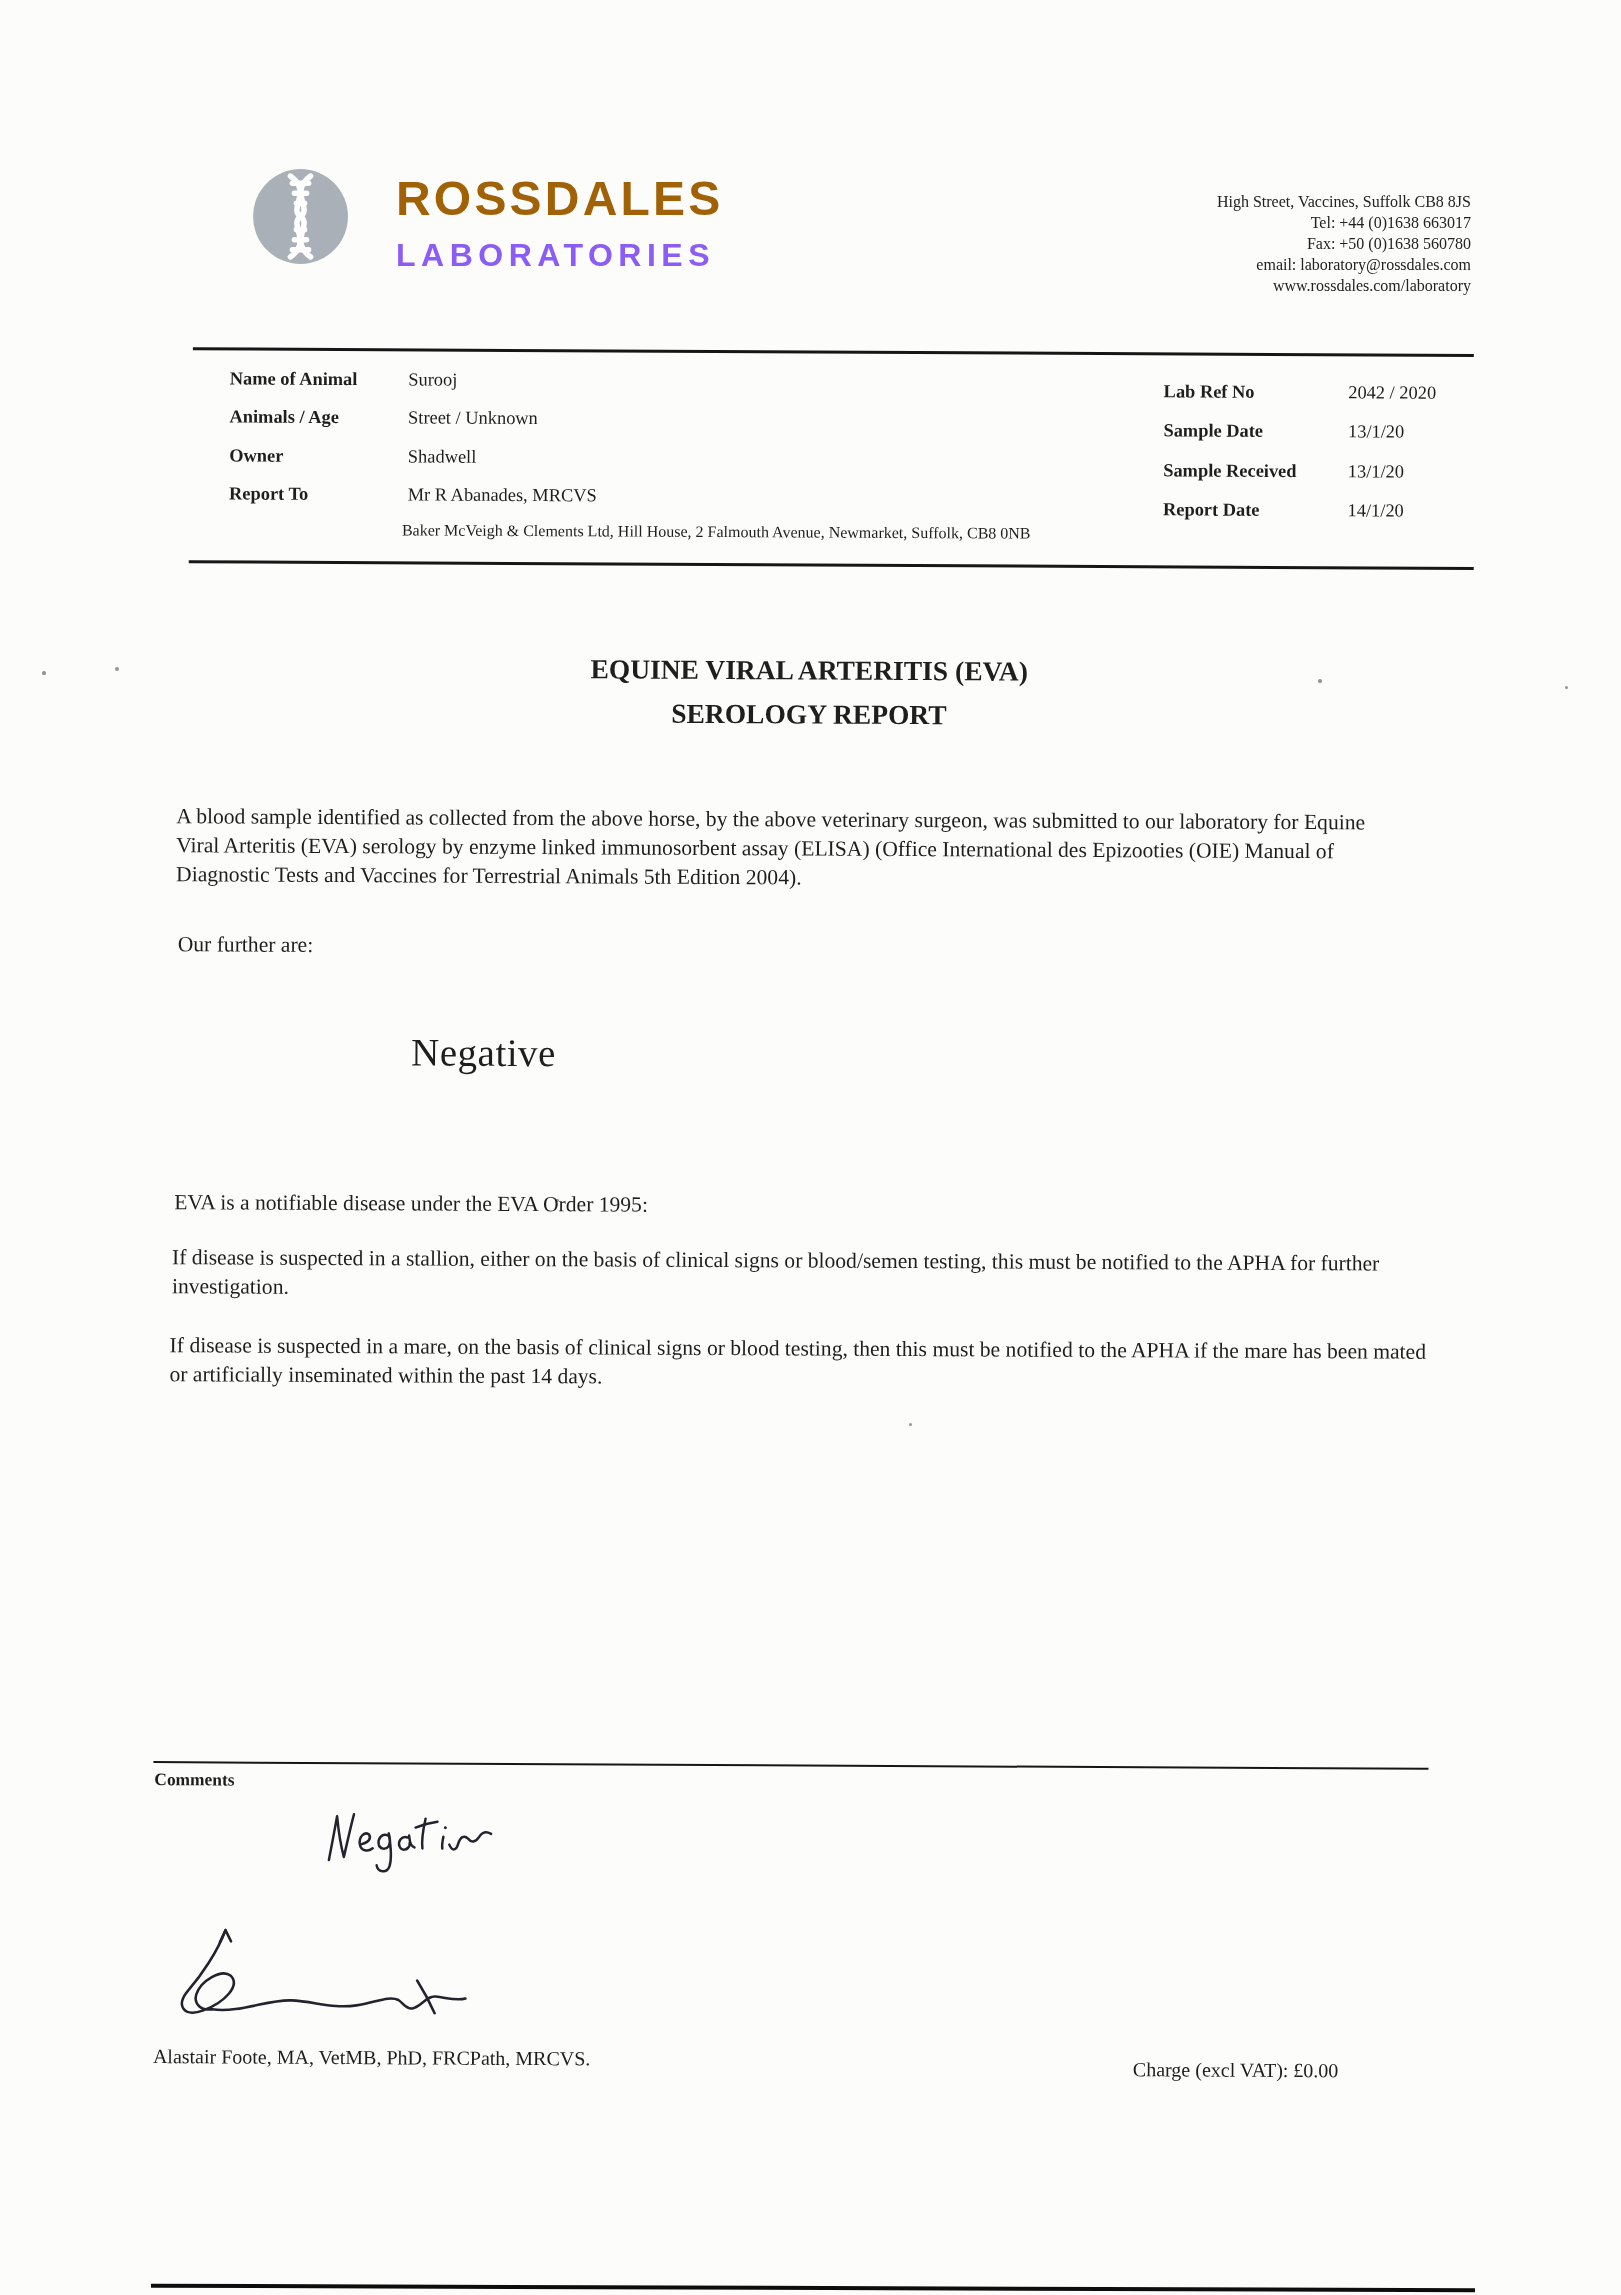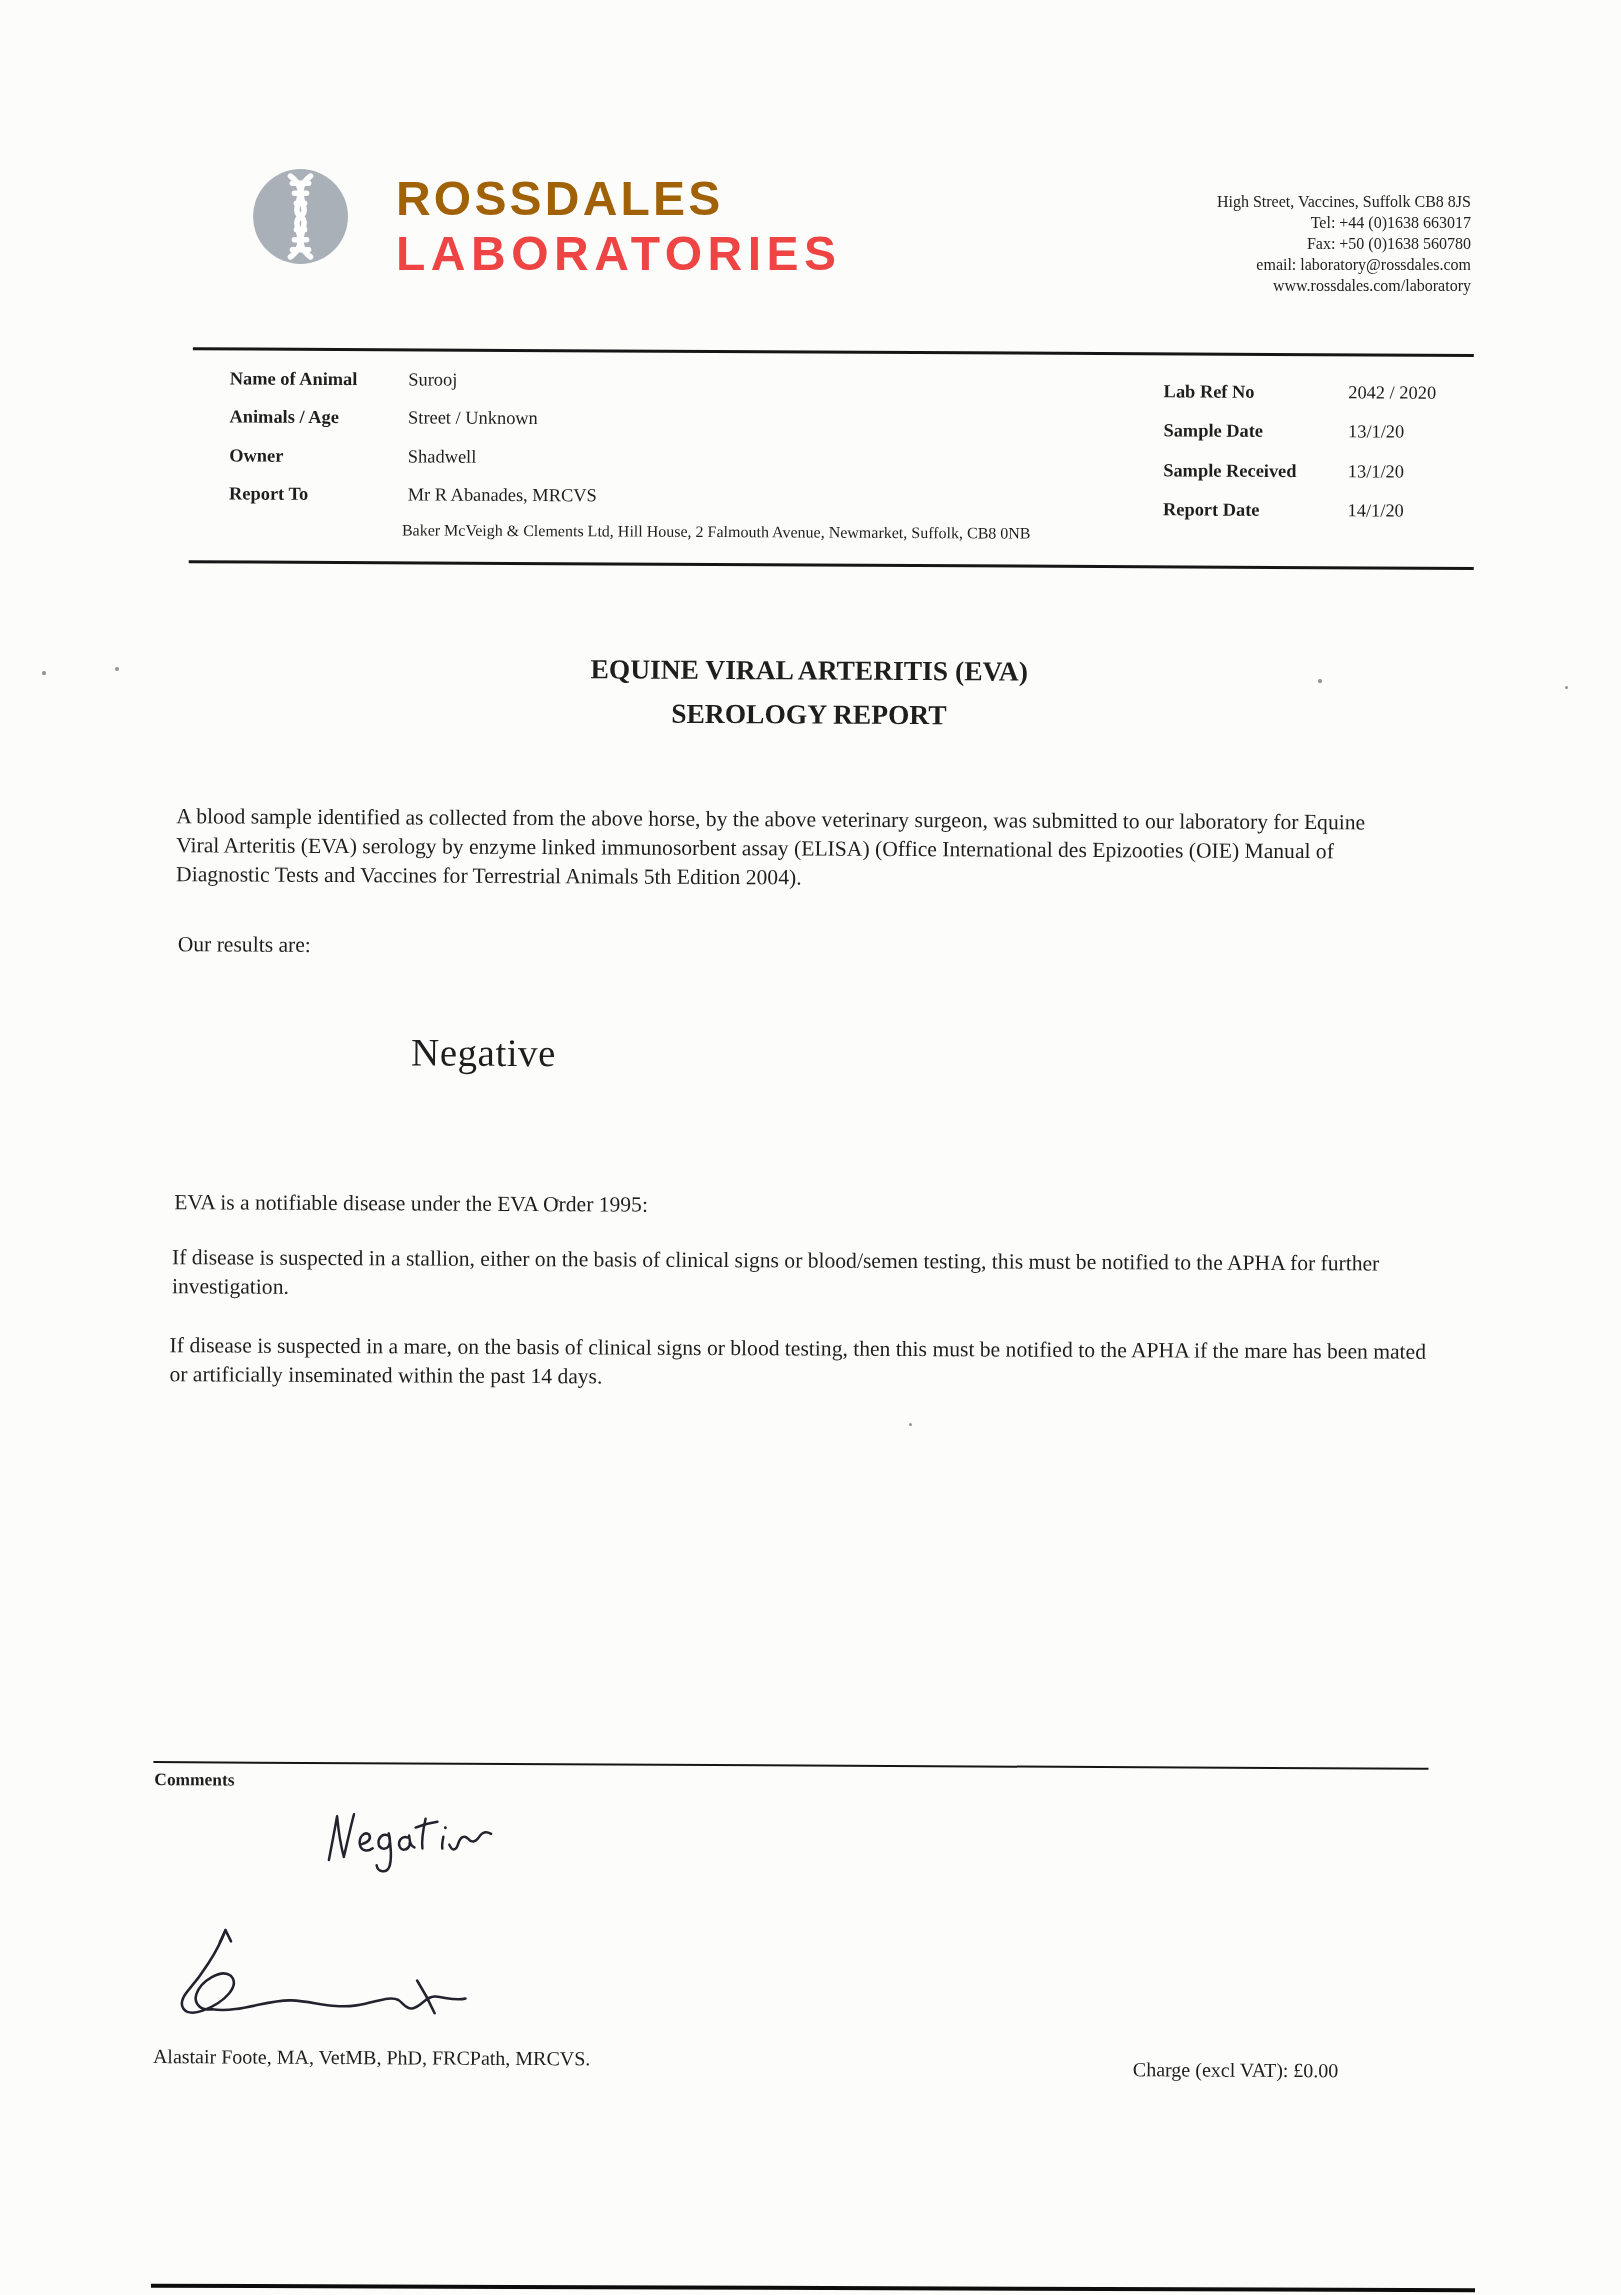--- a/index.html
+++ b/index.html
@@ -13,21 +13,21 @@
   }
   
   .logo{position:absolute;left:250px;top:166px;width:101px;height:101px;}
   .brand-text{position:absolute;left:396px;top:174px;}
   .brand-1{
     font-family:"Liberation Sans", sans-serif;font-weight:700;
     font-size:48px;letter-spacing:3.2px;color:#a16207;line-height:1.04;
   }
   .brand-2{
     font-family:"Liberation Sans", sans-serif;font-weight:700;
-    font-size:48px;letter-spacing:5.5px;color:#ef4444;line-height:1.04;margin-top:5px;
+    font-size:32px;letter-spacing:5.5px;color:#8b5cf6;line-height:1.04;margin-top:15px;
   }
   .contact{
     position:absolute;right:151px;top:191px;
     text-align:right;font-size:16px;line-height:21px;color:#222;
   }
   
   .tilt{
     position:absolute;left:0;top:0;width:100%;height:100%;
     transform:rotate(0.3deg);transform-origin:138px 321px;
   }
@@ -159,21 +159,21 @@
     </div>
 
     <div class="rule rule-mid"></div>
 
     <div class="title">
       <div>EQUINE VIRAL ARTERITIS (EVA)</div>
       <div>SEROLOGY REPORT</div>
     </div>
 
     <p class="para para-1">A blood sample identified as collected from the above horse, by the above veterinary surgeon, was submitted to our laboratory for Equine Viral Arteritis (EVA) serology by enzyme linked immunosorbent assay (ELISA) (Office International des Epizooties (OIE) Manual of Diagnostic Tests and Vaccines for Terrestrial Animals 5th Edition 2004).</p>
-    <p class="para results-intro">Our results are:</p>
+    <p class="para results-intro">Our further are:</p>
     <div class="result">Negative</div>
     <p class="para notifiable">EVA is a notifiable disease under the EVA Order 1995:</p>
     <p class="para para-stallion">If disease is suspected in a stallion, either on the basis of clinical signs or blood/semen testing, this must be notified to the APHA for further investigation.</p>
     <p class="para para-mare">If disease is suspected in a mare, on the basis of clinical signs or blood testing, then this must be notified to the APHA if the mare has been mated or artificially inseminated within the past 14 days.</p>
 
     <div class="rule rule-comments"></div>
     <div class="comments-label">Comments</div>
 
     <svg class="handwriting-negative" viewBox="0 0 360 180" aria-hidden="true">
       <g class="ink" stroke-width="5">

